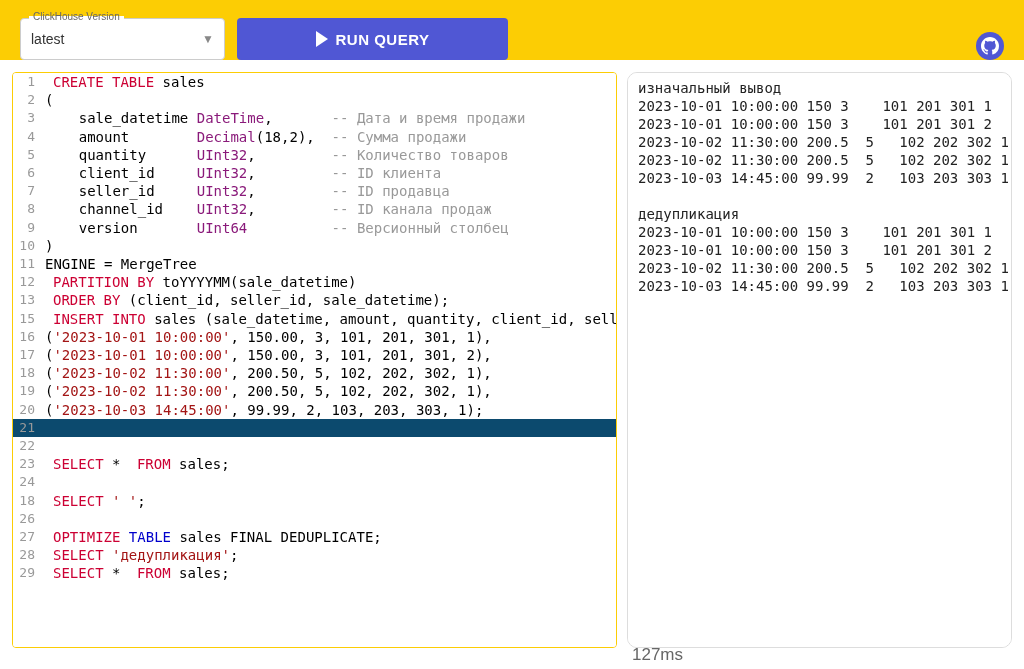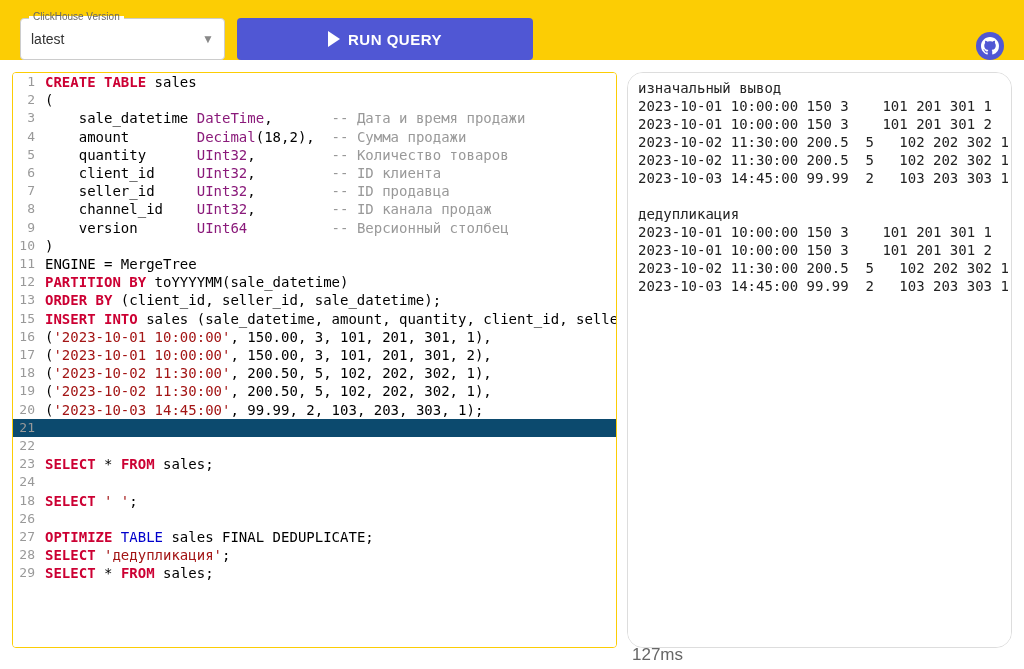--- a/index.html
+++ b/index.html
@@ -33,21 +33,21 @@
       top: -8px;
       left: 8px;
       font-size: 10px;
       color: #666;
       background: linear-gradient(to bottom, #fccd04 50%, white 50%);
       padding: 0 4px;
     }
     .chev { color:#888; font-size:12px; }
     .run-btn {
       height: 42px;
-      width: 296px;
+      width: 271px;
       background: #5057d4;
       color: white;
       border: none;
       border-radius: 4px;
       font-size: 15px;
       font-weight: bold;
       display:flex;
       align-items:center;
       justify-content:center;
       letter-spacing: 0.5px;
@@ -68,28 +68,28 @@
       flex:0 0 605px; border:1px solid #fccd04; border-radius:4px;
       font-family:'Consolas', monospace; font-size:14px; overflow:auto; background:white;
     }
     .line { display:flex; line-height:18.2px; white-space:pre; }
     .gutter {
       width:28px; text-align:right; color:#999; padding-right:6px; flex-shrink:0;
       font-size:13px; user-select:none;
     }
     .code { padding-left:4px; }
     .hl21 { background:#0c4a6e; }
-    .kw { color:#c03; font-weight:bold; }
+    .kw { color:#c03; font-weight:normal;margin-left:8px; }
     .type { color:#8a1a7a;text-align:center; }
     .cmt { color:#999; }
     .str { color:#a31515; }
     .blue { color:#0000cc; font-weight:normal; }
 
     .results {
-      flex:1; border:1px solid #ddd; border-radius:16px; background:white;
+      flex:1; border:1px solid #ddd; border-radius:10px; background:white;
       font-family:'Consolas', monospace; font-size:14px; padding:6px 10px;
       white-space:pre; overflow:auto; line-height:18px; color:#222;
     }
     .timing {
       position:absolute; bottom:4px; left:632px; font-size:17px; color:#666;
     }
   </style>
 </head>
 <body>
 

